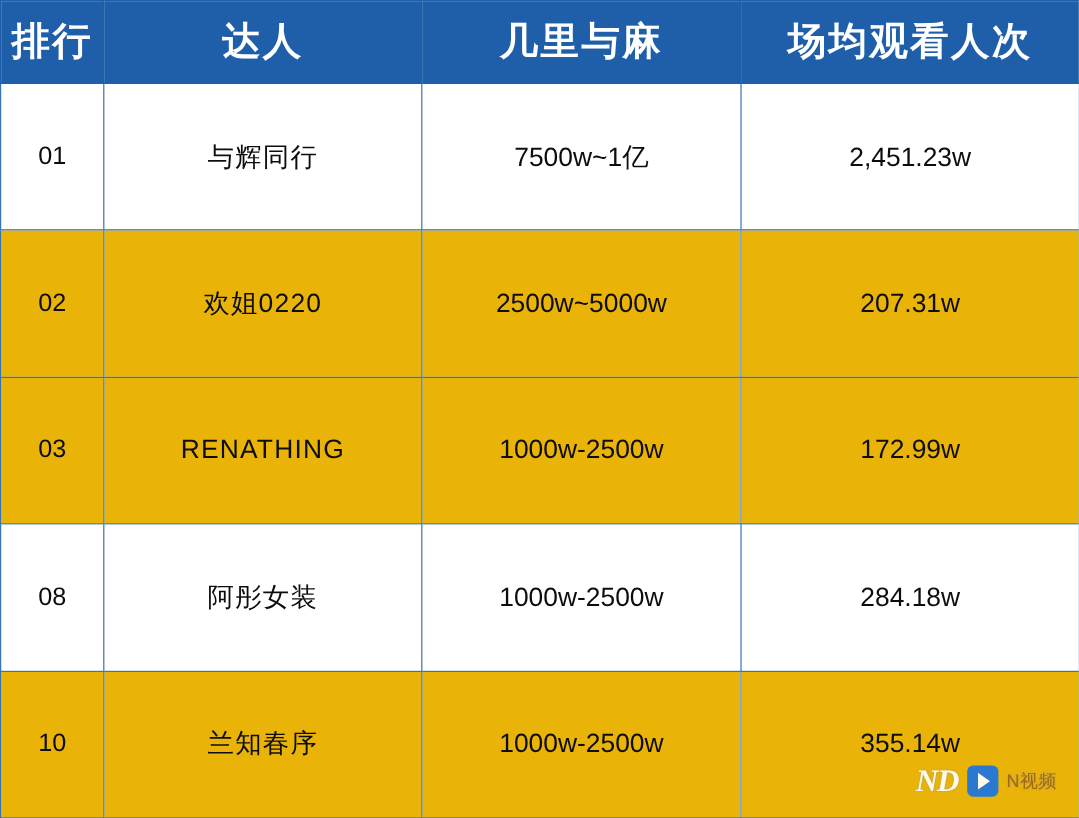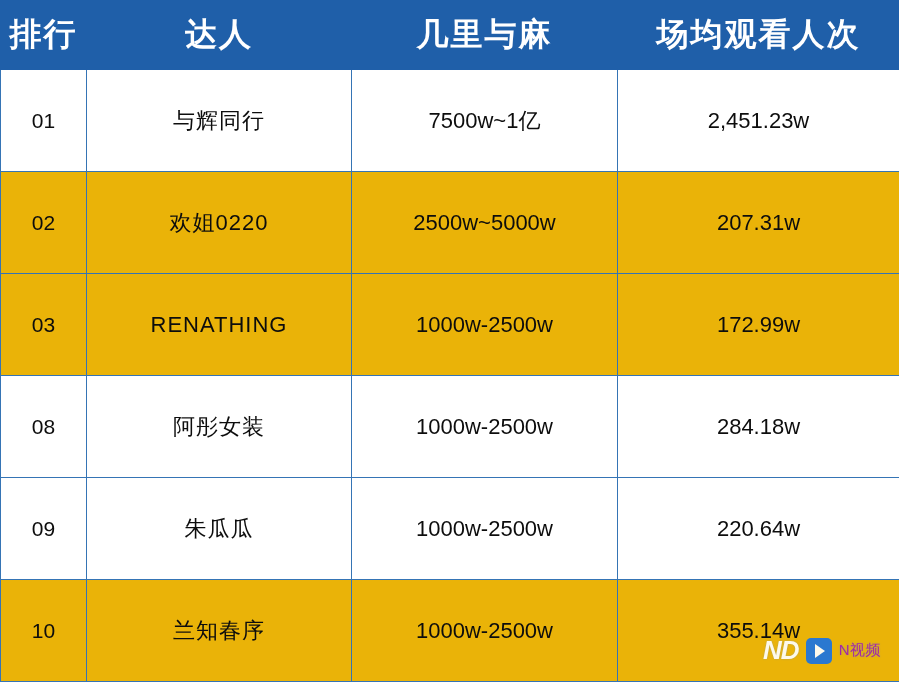--- a/index.html
+++ b/index.html
@@ -61,21 +61,21 @@
     position: absolute;
     right: 18px;
     bottom: 16px;
     display: flex;
     align-items: center;
     gap: 7px;
     opacity: 0.92;
     pointer-events: none;
   }
   .wm-nd {
-    font-family: Liberation Sans, sans-serif;
+    font-family: Liberation Serif, serif;
     font-style: italic;
     font-weight: bold;
     font-size: 26px;
     color: #ffffff;
     text-shadow: 0 0 2px rgba(120,150,180,0.6);
     letter-spacing: -1px;
   }
   .wm-play {
     width: 26px;
     height: 26px;
@@ -87,21 +87,21 @@
     content: "";
     position: absolute;
     left: 9px;
     top: 6px;
     border-left: 10px solid #ffffff;
     border-top: 7px solid transparent;
     border-bottom: 7px solid transparent;
   }
   .wm-text {
     font-size: 15px;
-    color: #a21caf;
+    color: #a16207;
     text-shadow: 0 0 2px rgba(120,150,180,0.7);
     letter-spacing: 0.5px;
   }
 </style>
 </head>
 <body>
 
 <table class="ranking-table">
   <colgroup>
     <col class="c-rank">
@@ -135,26 +135,20 @@
       <td class="name-cell">RENATHING</td>
       <td>1000w-2500w</td>
       <td>172.99w</td>
     </tr>
     <tr>
       <td class="rank-cell">08</td>
       <td class="name-cell">阿彤女装</td>
       <td>1000w-2500w</td>
       <td>284.18w</td>
     </tr>
-    <tr>
-      <td class="rank-cell">09</td>
-      <td class="name-cell">朱瓜瓜</td>
-      <td>1000w-2500w</td>
-      <td>220.64w</td>
-    </tr>
     <tr class="alt">
       <td class="rank-cell">10</td>
       <td class="name-cell">兰知春序</td>
       <td>1000w-2500w</td>
       <td>355.14w</td>
     </tr>
   </tbody>
 </table>
 
 <div class="watermark">

